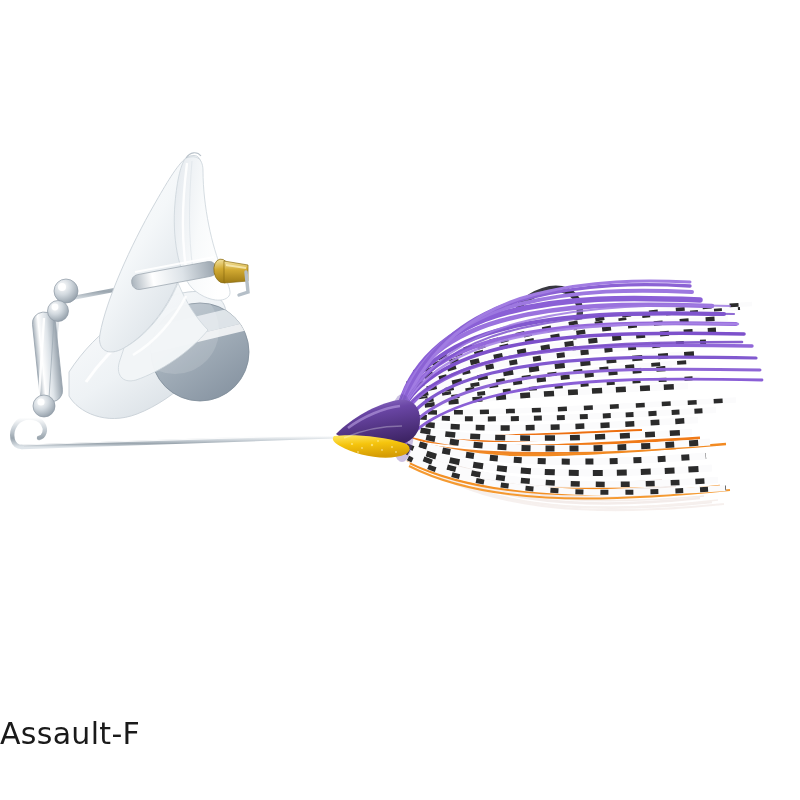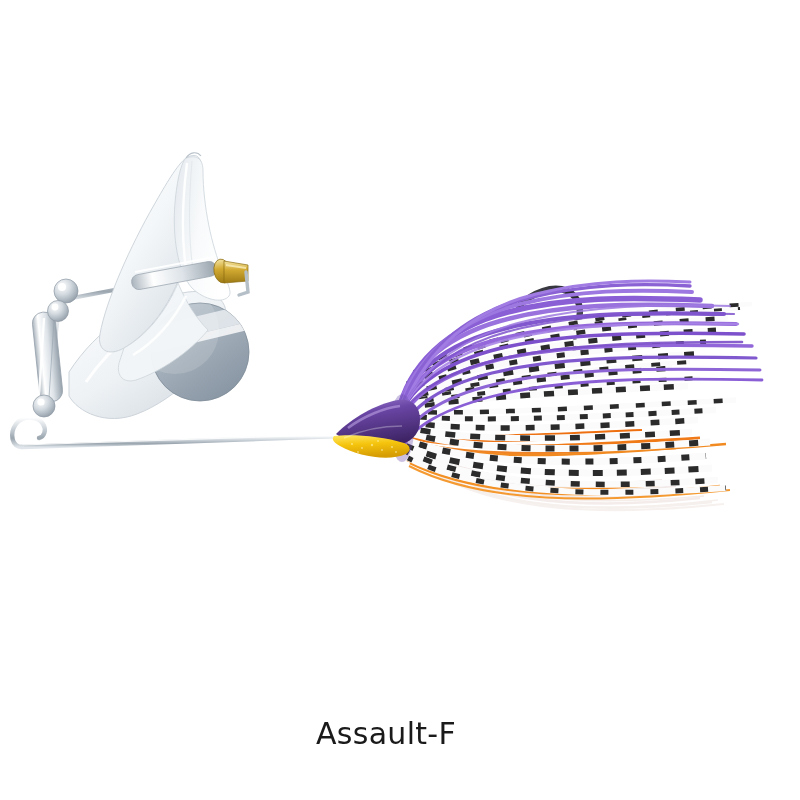--- a/index.html
+++ b/index.html
@@ -27,21 +27,21 @@
     top: 0;
     width: 800px;
     height: 800px;
     display: block;
   }
   #color-caption {
     position: absolute;
     left: 0;
     top: 714px;
     width: 772px;
-    text-align: center;
+    text-align: left;
     font-family: "DejaVu Sans", sans-serif;
     font-size: 30px;
     font-weight: 400;
     letter-spacing: 0.3px;
     color: #1a1a1a;
     line-height: 40px;
     white-space: nowrap;
   }
 </style>
 </head>

